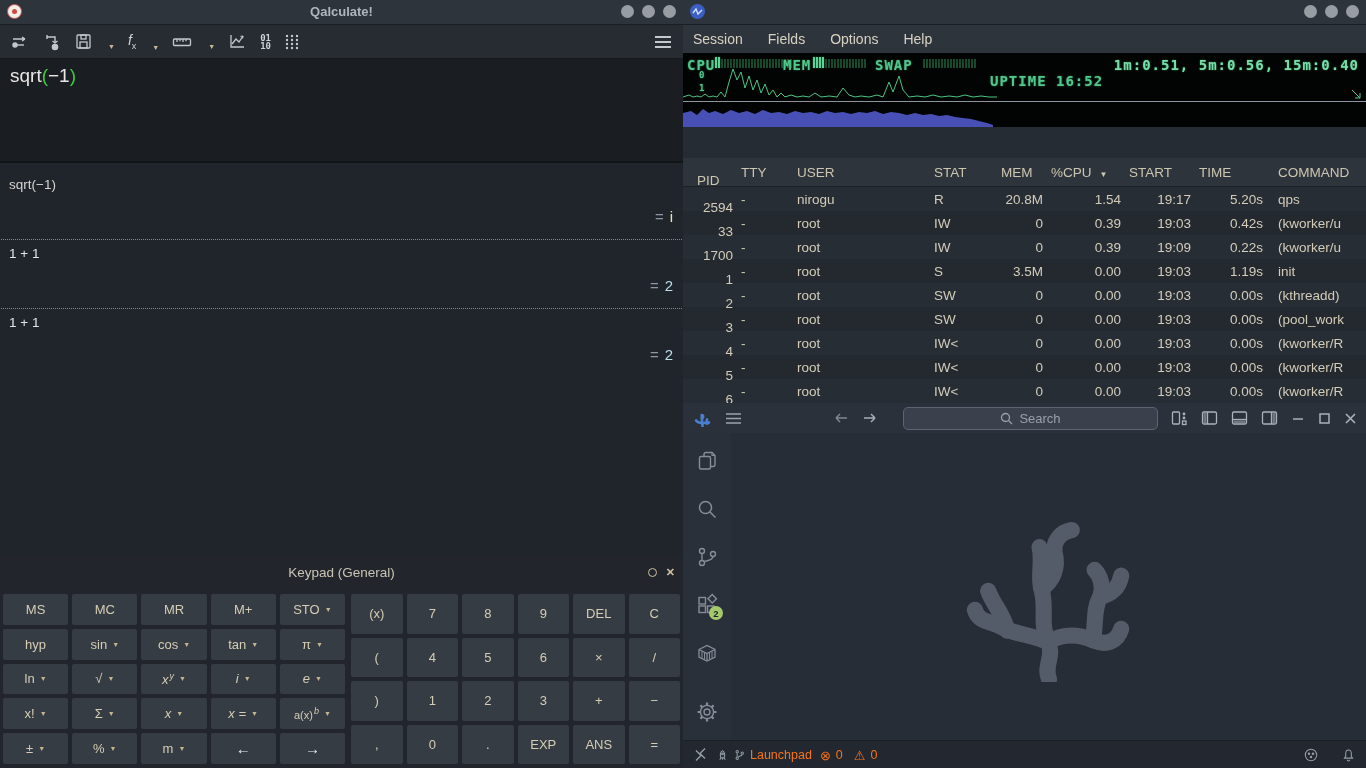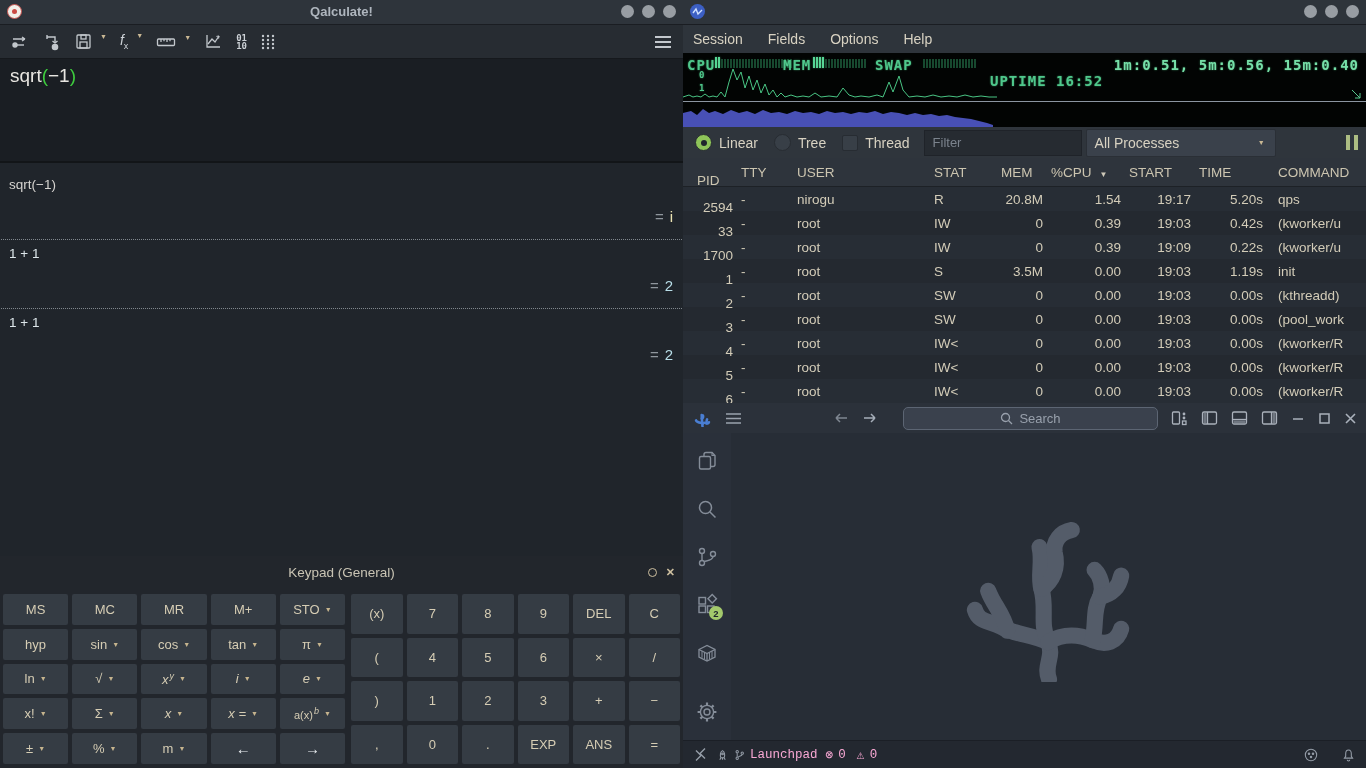--- a/index.html
+++ b/index.html
@@ -10,21 +10,21 @@
   .titlebar{height:24px;background:#2e343b;position:relative;border-bottom:1px solid #1a1d22;}
   .titlebar .title{position:absolute;left:0;right:0;top:4px;text-align:center;font-size:13px;
                    font-weight:bold;color:#aeb5bd;}
   .appicon{position:absolute;left:7px;top:4px;width:15px;height:15px;border-radius:50%;}
   .winbtns{position:absolute;right:7px;top:5px;display:flex;gap:8px;}
   .winbtn{width:13px;height:13px;border-radius:50%;background:#989da3;}
   
   .qalc{left:0;top:0;width:683px;height:768px;background:#20252b;border-right:1px solid #0c0e11;}
   .qalc-toolbar{height:33px;background:#272c32;border-bottom:1px solid #16191d;display:flex;align-items:center;
                 padding:0 8px;gap:7px;color:#c3c8cd;}
-  .tbtn{display:flex;align-items:flex-start;gap:8px;padding:2px 3px;}
+  .tbtn{display:flex;align-items:flex-end;gap:16px;padding:2px 3px;}
   .dd-arrow{font-size:7px;color:#c9b894;}
   .tb-spacer{flex:1;}
   .fx-label{font-size:14px;font-style:italic;color:#cdd2d7;}
   .fx-label sub{font-size:9px;font-style:normal;}
   .bases{font-family:"DejaVu Sans Mono",monospace;font-size:9px;line-height:8px;color:#cdd2d7;font-weight:bold;text-align:center;}
   .expr-area{height:90px;background:#1a1e23;border-bottom:2px solid #121518;padding:6px 10px;font-size:19px;color:#e8e6e1;}
   .expr-area .paren{color:#3ecc3e;}
   .history{height:405px;background:#20252b;overflow:hidden;padding-top:12px;}
   .h-expr{padding:2px 9px;font-size:13.5px;}
   .h-result{padding:14px 10px 10px 9px;text-align:right;font-size:15px;}
@@ -99,21 +99,21 @@
   .ed-right-icons{position:absolute;right:9px;display:flex;align-items:center;gap:13px;color:#aab1bb;}
   .ed-body{display:flex;height:307px;}
   .activitybar{width:48px;background:#2a303a;display:flex;flex-direction:column;align-items:center;
                padding-top:16px;gap:24px;}
   .act-icon{position:relative;width:24px;height:24px;color:#858d99;}
   .act-icon.gear{margin-top:auto;margin-bottom:16px;}
   .badge{position:absolute;right:-4px;bottom:-3px;width:14px;height:14px;border-radius:50%;background:#a3c96c;
          color:#20262c;font-size:9.5px;font-weight:bold;display:flex;align-items:center;justify-content:center;}
   .ed-main{flex:1;display:flex;align-items:center;justify-content:center;}
   .statusbar{height:28px;background:#232830;border-top:1px solid #1b1f26;display:flex;align-items:center;
-             font-size:12.5px;color:#f9a8d4;padding:0 10px;gap:8px;font-family:Liberation Mono, monospace;}
+             font-size:12.5px;color:#f97316;padding:0 10px;gap:8px;}
   .sb-group{display:flex;align-items:center;gap:5px;}
   .sb-spacer{flex:1;}
   .glyph{font-size:13px;}
 </style>
 </head>
 <body>
 
 <div class="screen">
 
   <div class="win qalc">
@@ -500,37 +500,20 @@
       </svg>
       <div class="mon-sep"></div>
       <svg style="position:absolute;right:5px;top:36px;" width="10" height="10" viewBox="0 0 10 10" stroke="#59c88e" fill="none">
         <path d="M1,1 L9,9 M9,4 V9 H4" stroke-width="1"></path>
       </svg>
       <svg style="position:absolute;left:0;top:50px;" width="330" height="24" viewBox="0 0 330 24">
         <path fill="#5059c9" opacity="0.9" d="M0,24 L0,10 L8,8 L14,12 L20,6 L26,10 L32,8 L40,11 L48,7 L56,10 L64,8 L72,11 L80,7 L88,10 L96,9 L104,11 L112,8 L120,10 L128,9 L136,11 L144,8 L152,10 L160,9 L168,11 L176,9 L184,10 L192,8 L200,11 L208,9 L216,10 L224,12 L232,10 L240,12 L248,11 L256,13 L264,12 L272,14 L280,15 L288,16 L296,18 L304,20 L310,22 L310,24 Z"></path>
       </svg>
     </div>
 
-    <div class="filterbar">
-      <span class="radio sel" style="margin-left:12px;"></span>
-      <span>Linear</span>
-      <span class="radio" style="margin-left:16px;"></span>
-      <span>Tree</span>
-      <span class="chk" style="margin-left:16px;"></span>
-      <span>Thread</span>
-      <input class="filter-input" placeholder="Filter" style="">
-      <span class="procsel">
-        <span>All Processes</span>
-        <span class="dd-arrow">▼</span>
-      </span>
-      <span class="pausebtn">
-          <i></i>
-          <i></i>
-        </span>
-    </div>
 
     <div class="proc-table">
         <div class="prow header">
           <div class="cell first">PID</div>
           <div class="cell">TTY</div>
           <div class="cell">USER</div>
           <div class="cell">STAT</div>
           <div class="cell">MEM</div>
           <div class="cell">%CPU<span class="sort">▼</span></div>
           <div class="cell">START</div>

